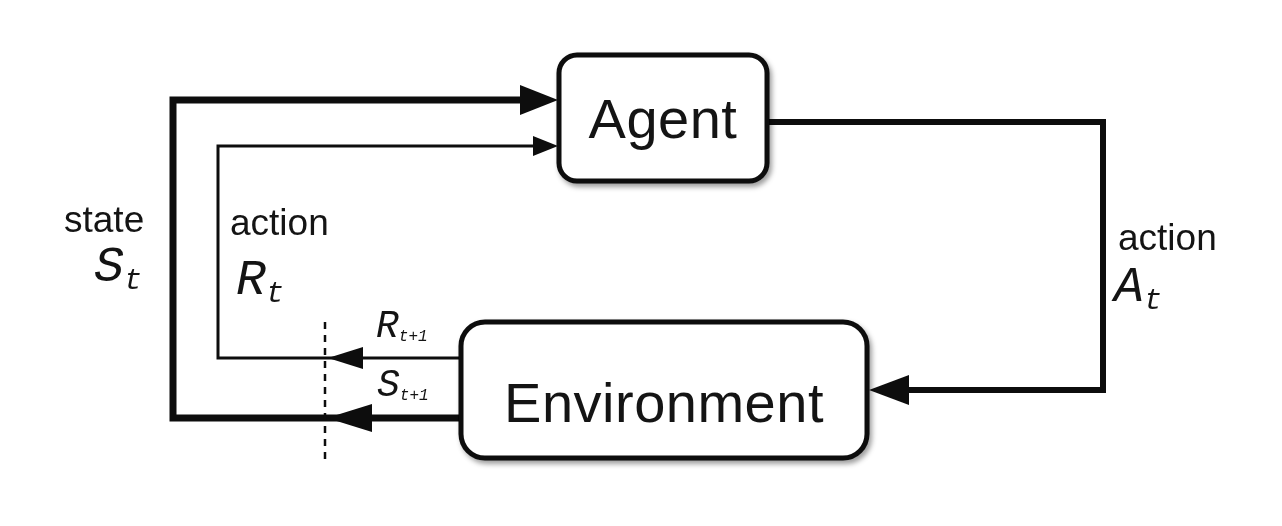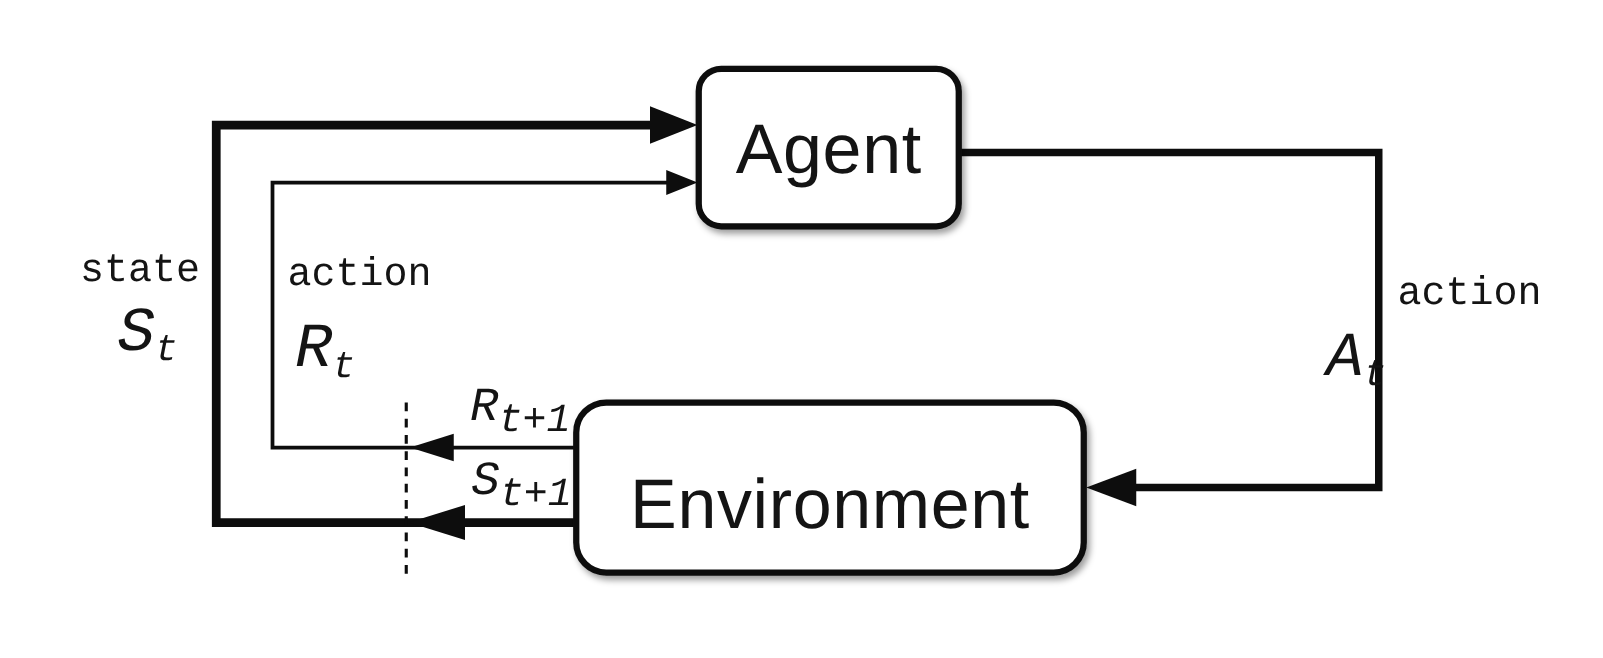--- a/index.html
+++ b/index.html
@@ -31,34 +31,34 @@
     align-items: center;
     justify-content: center;
     font-size: 56px;
     font-weight: 400;
     letter-spacing: 0.5px;
     color: var(--text);
   }
   .node-label.agent       { left: 559px; top: 55px;  width: 208px; height: 126px; }
   .node-label.environment { left: 461px; top: 334px; width: 406px; height: 136px; }
 
-  .word { font-size: 32px; color: var(--text); line-height: 1; font-family: Liberation Mono, monospace; }
+  .word { font-size: 37px; color: var(--text); line-height: 1; }
   .word.state  { left: 64px;   top: 201px; }
   .word.reward { left: 230px;  top: 204px; }
   .word.action { left: 1118px; top: 219px; }
 
   .math { font-family: Liberation Mono, monospace; font-style: italic; color: var(--text); line-height: 1; }
   .math .var { font-size: 50px; }
   .math .sub { font-size: 30px; font-style: italic; vertical-align: -0.28em; letter-spacing: 0; }
   .math.small .var { font-size: 38px; }
-  .math.small .sub { font-size: 32px; }
+  .math.small .sub { font-size: 16px; }
 
   .math.s-t  { left: 94px;   top: 243px; }
   .math.r-t  { left: 236px;  top: 256px; }
-  .math.a-t  { left: 1061px; top: 263px; }
+  .math.a-t  { left: 1114px; top: 263px; }
   .math.r-t1 { left: 376px;  top: 308px; }
   .math.s-t1 { left: 377px;  top: 367px; }
 </style>
 </head>
 <body>
 
 <div class="stage">
 
   <svg width="1282" height="526" viewBox="0 0 1282 526">
     <defs>

